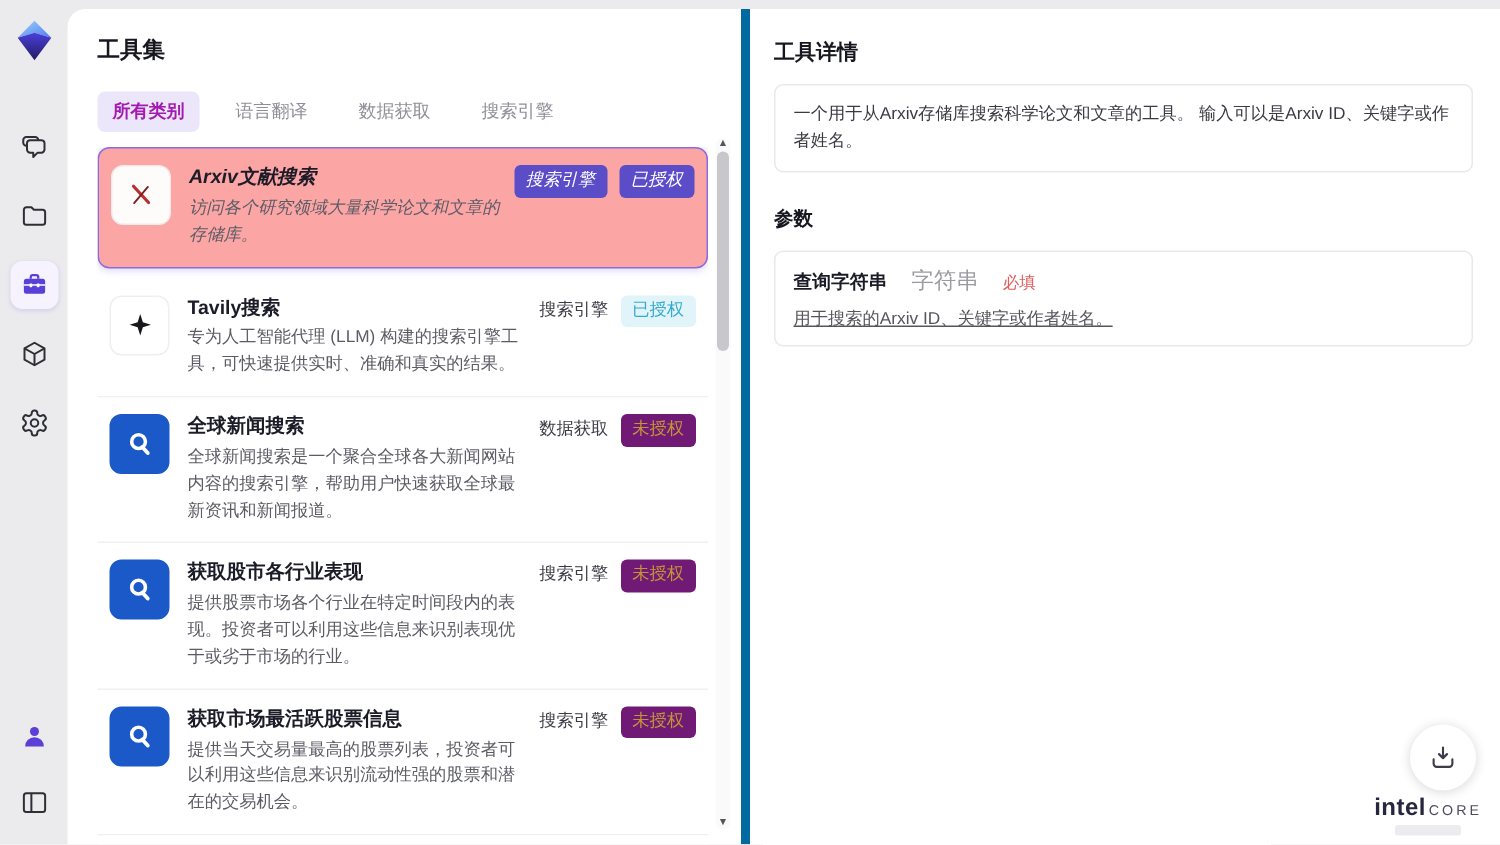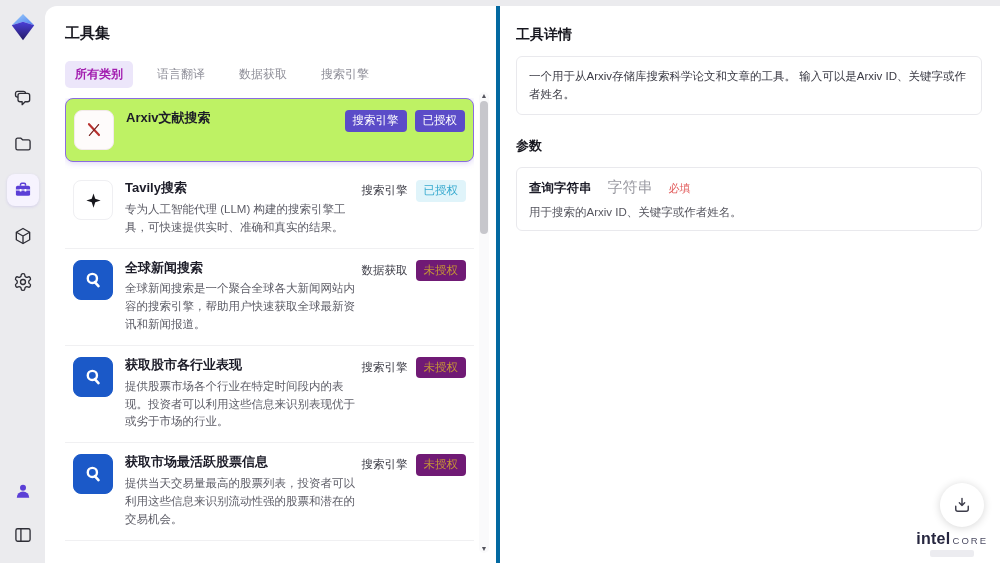--- a/index.html
+++ b/index.html
@@ -22,31 +22,31 @@
   .rail-btn.active{background:#f6f3fe;box-shadow:0 1px 3px rgba(90,63,214,.15);}
   .rail-spacer{flex:1;}
   .rail-bottom{display:flex;flex-direction:column;gap:12px;align-items:center;}
 
   
   .sheet{flex:1;margin-top:6px;background:#fff;border-top-left-radius:12px;display:flex;
          overflow:hidden;}
 
   
   .main{width:455px;flex:none;box-sizing:border-box;padding:18px 22px 0 20px;
-        border-right:4px solid #0369a1;position:relative;}
+        border-right:6px solid #0369a1;position:relative;}
   .page-title{font-size:15px;font-weight:bold;color:#17171f;}
   .tabs{display:flex;gap:14px;margin-top:18px;align-items:center;}
   .tab{font-size:12px;color:#8f8f99;padding:5px 10px;border-radius:5px;cursor:pointer;white-space:nowrap;}
   .tab.active{background:#ece6fa;color:#a21caf;font-weight:bold;}
 
   .tool-list{margin-top:10px;height:467px;overflow:hidden;}
   .tool-item{display:flex;align-items:flex-start;padding:11px 8px;background:#fff;
              border-bottom:1px solid #f0f0f2;cursor:pointer;box-sizing:border-box;}
-  .tool-item.selected{border:1px solid #8a6ce0;border-radius:8px;background:#bef264;
-             box-shadow:0 1px 6px rgba(122,92,224,.28);margin-bottom:7px;}
+  .tool-item.selected{border:1px solid #8a6ce0;border-radius:8px;background:#fca5a5;
+             box-shadow:0 1px 6px rgba(122,92,224,.28);margin-bottom:7px;font-style:italic;}
   .tool-icon{width:38px;height:38px;border-radius:8px;flex:none;display:flex;align-items:center;
              justify-content:center;margin-right:12px;background:#fff;border:1px solid #efeff2;}
   .tool-icon.icon-arxiv{background:#fefbfb;border-color:#f2eaea;}
   .tool-icon.icon-tavily{font-size:17px;color:#17171c;}
   .tool-icon.icon-news{background:#1b59c8;border-color:#1b59c8;}
   .tool-body{flex:1;min-width:0;}
   .tool-name{font-size:13px;font-weight:bold;color:#1c1c28;line-height:1.3;}
   .tool-desc{font-size:11.5px;color:#5c5c66;line-height:1.55;margin-top:4px;max-width:258px;}
   .tool-tags{flex:none;display:flex;gap:8px;align-items:center;margin-left:6px;}
   .tag{font-size:11.5px;white-space:nowrap;border-radius:4px;line-height:1;}
@@ -68,21 +68,21 @@
   .detail{flex:1;box-sizing:border-box;padding:20px 18px 0 16px;position:relative;}
   .detail-title{font-size:14px;font-weight:bold;color:#17171f;}
   .section-title{font-size:13px;font-weight:bold;color:#17171f;margin-top:22px;}
   .round-box{border:1px solid #e9e9ed;border-radius:6px;margin-top:12px;padding:10px 12px;
              background:#fff;}
   .intro-text{font-size:11.5px;color:#3a3a44;line-height:1.6;}
   .param-head{display:flex;align-items:baseline;gap:16px;text-align:right;}
   .param-name{font-size:12.5px;font-weight:bold;color:#1c1c28;}
   .param-type{font-size:15px;color:#9a9aa2;}
   .param-required{font-size:11px;color:#e25c5c;}
-  .param-desc{font-size:11.5px;color:#55555e;margin-top:8px;}
+  .param-desc{font-size:11.5px;color:#55555e;margin-top:8px;text-decoration:underline;}
 
   
   .fab{position:absolute;right:16px;bottom:36px;width:44px;height:44px;border-radius:50%;
        background:#fff;box-shadow:0 1px 8px rgba(0,0,0,.16);display:flex;align-items:center;
        justify-content:center;cursor:pointer;}
   .fab svg{width:20px;height:20px;}
   .brand{position:absolute;right:12px;bottom:6px;text-align:center;min-width:62px;}
   .brand .t1{font-size:16px;font-weight:bold;color:#26263f;letter-spacing:.3px;}
   .brand .t2{font-size:9.5px;color:#4c4c63;letter-spacing:2px;margin-left:2px;}
   .brand .sub{width:44px;height:7px;border-radius:2px;background:#ececf0;margin:2px auto 0;}
@@ -178,20 +178,21 @@
       <div class="tool-list">
           <div class="tool-item selected">
     <div class="tool-icon icon-arxiv">
               <svg viewBox="0 0 24 24" width="20" height="20">
                 <path d="M6 5l12 13" stroke="#b8312f" stroke-width="2.6" stroke-linecap="round" fill="none"></path>
                 <path d="M17.5 5.5L6.5 18.5" stroke="#7a1f1d" stroke-width="1.5" stroke-linecap="round" fill="none"></path>
               </svg>
             </div>
     <div class="tool-body">
       <div class="tool-name">Arxiv文献搜索</div>
+      <div class="tool-desc">访问各个研究领域大量科学论文和文章的存储库。</div>
     </div>
     <div class="tool-tags">
       <span class="tag tag-filled">搜索引擎</span>
       <span class="tag auth-purple">已授权</span>
     </div>
   </div>
           <div class="tool-item">
     <div class="tool-icon icon-tavily">
               <svg viewBox="0 0 24 24" width="19" height="19">
                 <path d="M12 3l2.2 6.8L21 12l-6.8 2.2L12 21l-2.2-6.8L3 12l6.8-2.2z" fill="#17171c"></path>

